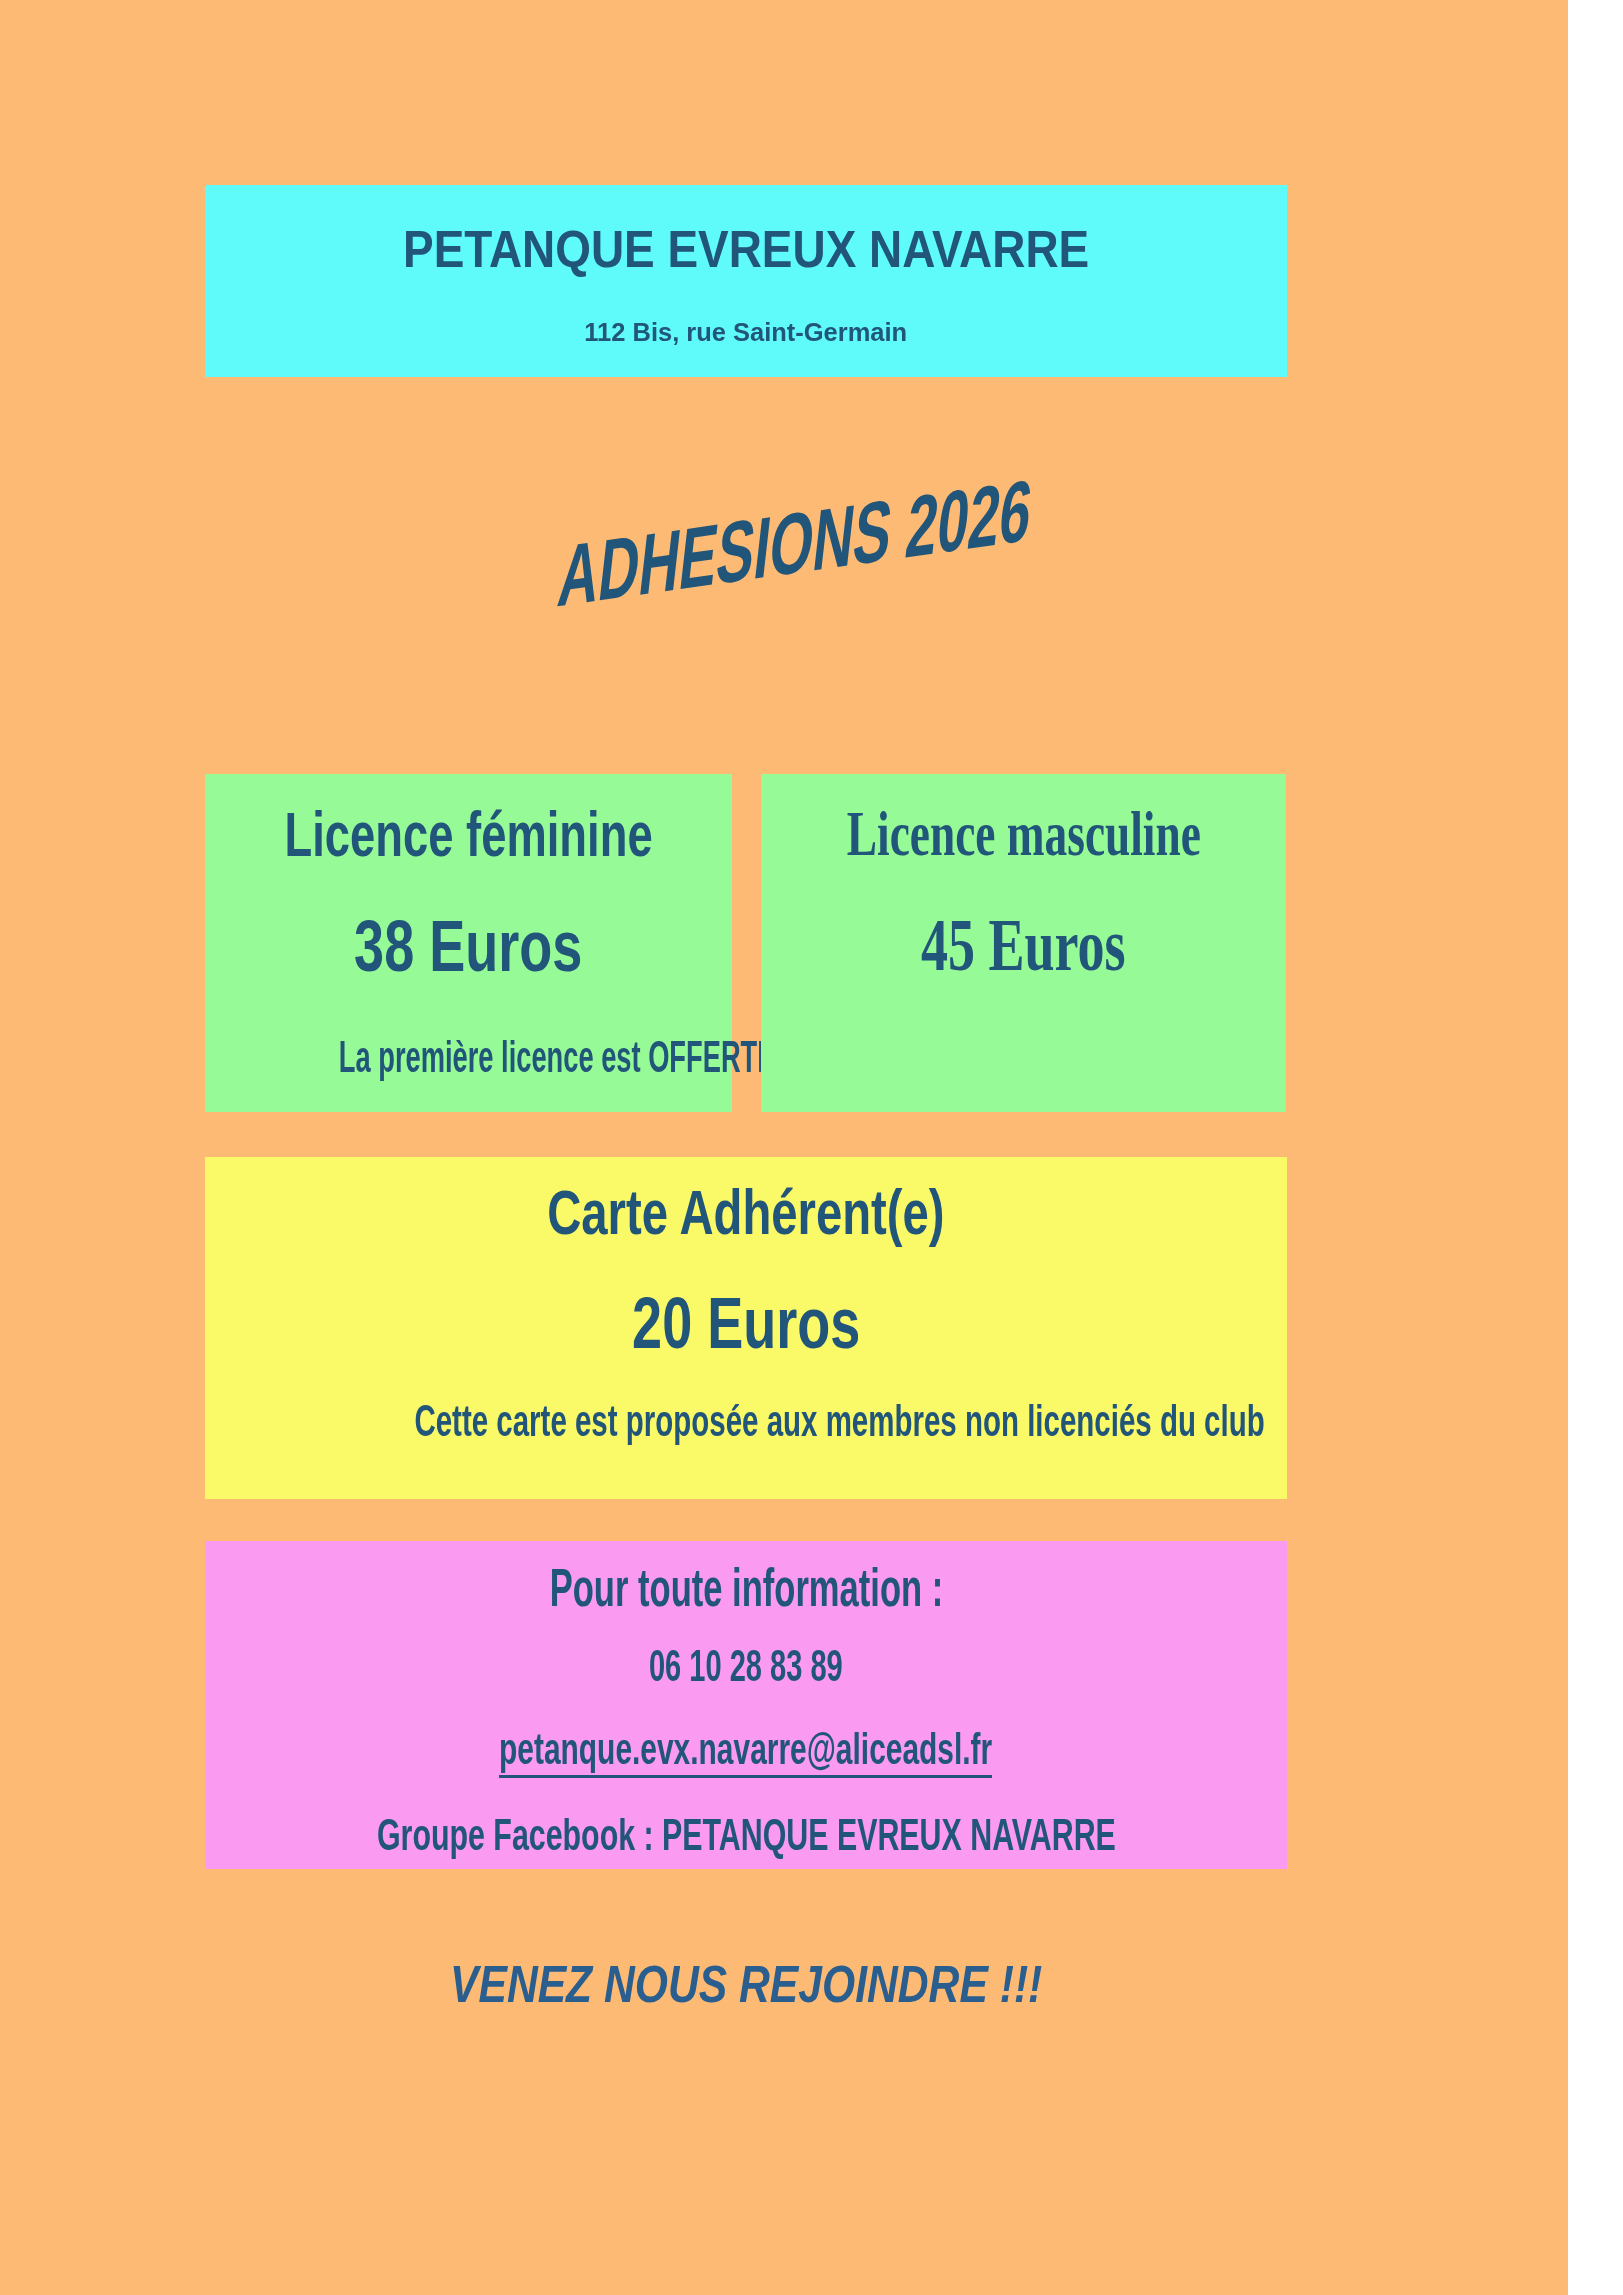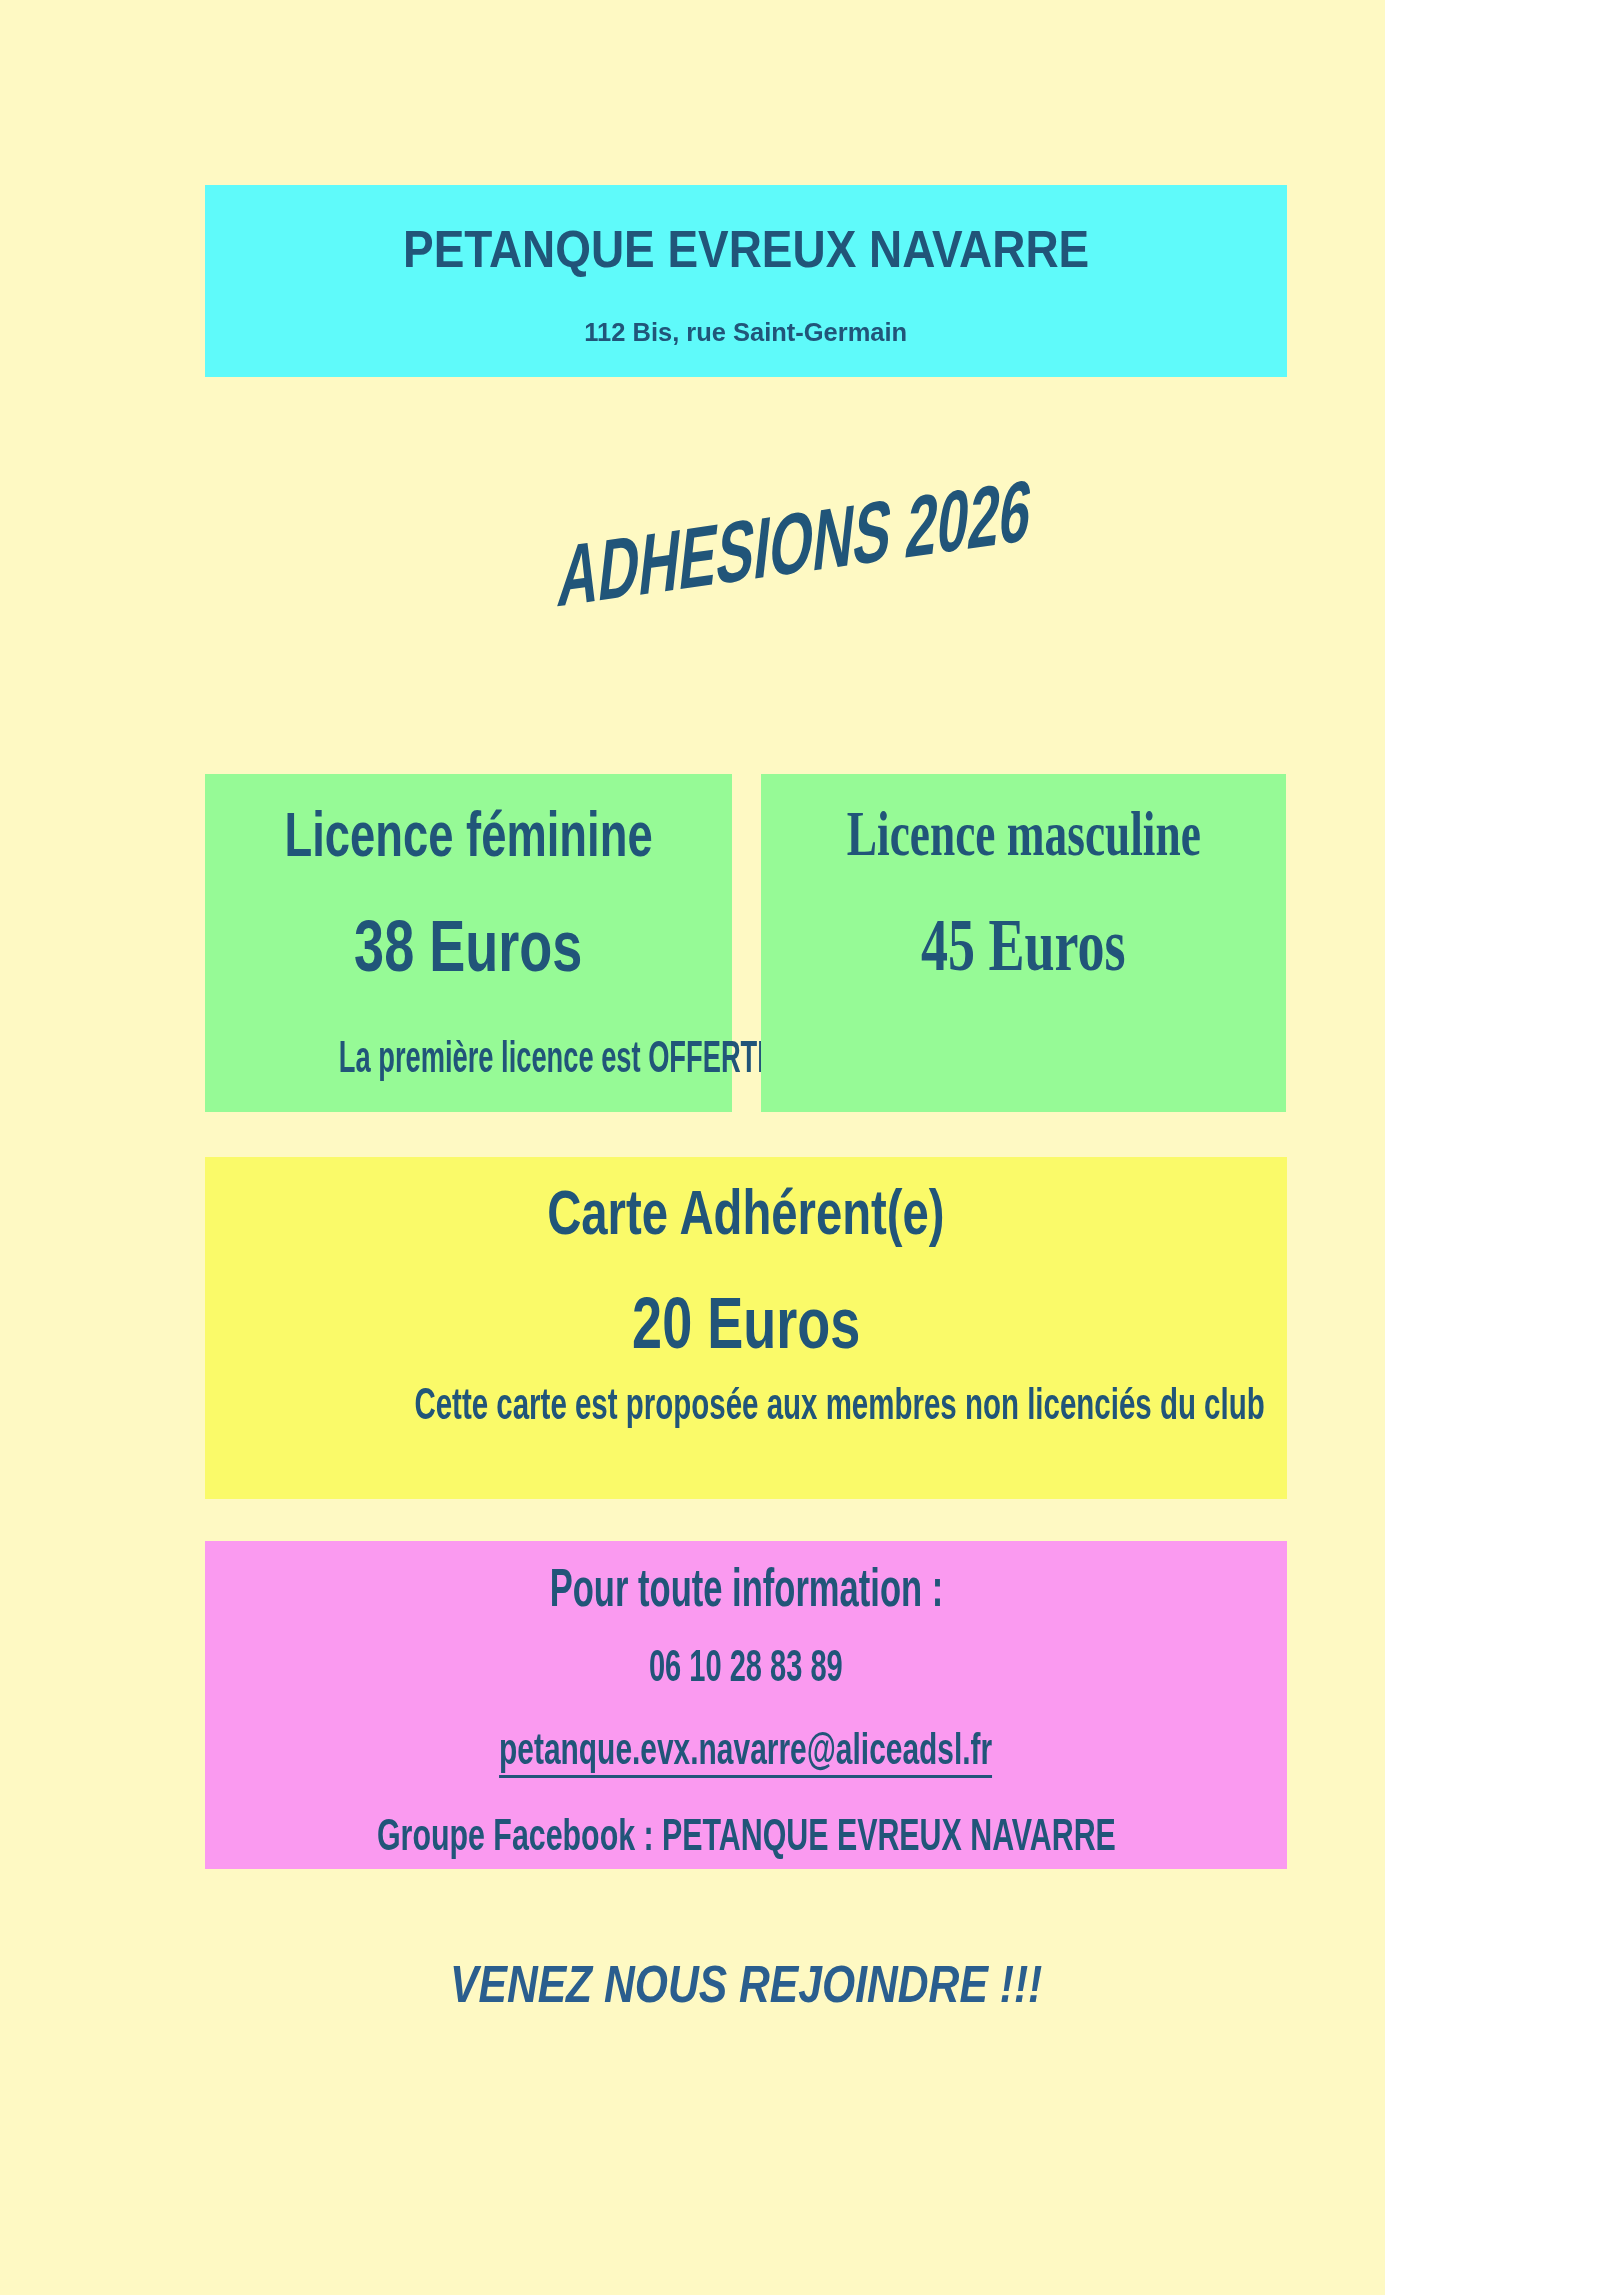--- a/index.html
+++ b/index.html
@@ -1,20 +1,20 @@
 <!DOCTYPE html>
 <html style="font-size:10.5px"><head>
 <meta charset="utf-8">
 <style>
   html, body { margin: 0; padding: 0; background: #ffffff; }
   .page {
     position: relative;
-    width: 1385px;
+    width: 1568px;
     height: 2295px;
-    background: #fef9c3;
+    background: #fdba74;
     overflow: hidden;
     font-family: "Liberation Sans", "DejaVu Sans", sans-serif;
     font-weight: bold;
     color: #215579;
   }
   .abs { position: absolute; }
   .center { text-align: center; }
   .line { line-height: 1; white-space: nowrap; }
   .cond { display: inline-block; transform-origin: center center; }
 
@@ -52,21 +52,21 @@
   .card-price .cond { transform: scaleX(0.74); }
   .card-note  { font-size: 44px; }
   .card-note .cond { transform: scaleX(0.62); }
   .card-yellow .card-note .cond { transform: scaleX(0.67); }
 
   .card-fem .card-title, .card-masc .card-title { margin-top: 29px; }
   .card-fem .card-price, .card-masc .card-price { margin-top: 43px; }
   .card-fem .card-note,  .card-masc .card-note  { margin-top: 53px; }
   .card-yellow .card-title { margin-top: 23.6px; }
   .card-yellow .card-price { margin-top: 42px; }
-  .card-yellow .card-note  { margin-top: 23px; }
+  .card-yellow .card-note  { margin-top: 40px; }
 
   
   .contact-box {
     left: 205px; top: 1541px; width: 1082px; height: 328px;
     background: #FA9AF0;
   }
   .contact-heading { margin-top: 19px; font-size: 54px; }
   .contact-heading .cond { transform: scaleX(0.64); }
   .contact-phone { margin-top: 30px; font-size: 44px; }
   .contact-phone .cond { transform: scaleX(0.66); }

